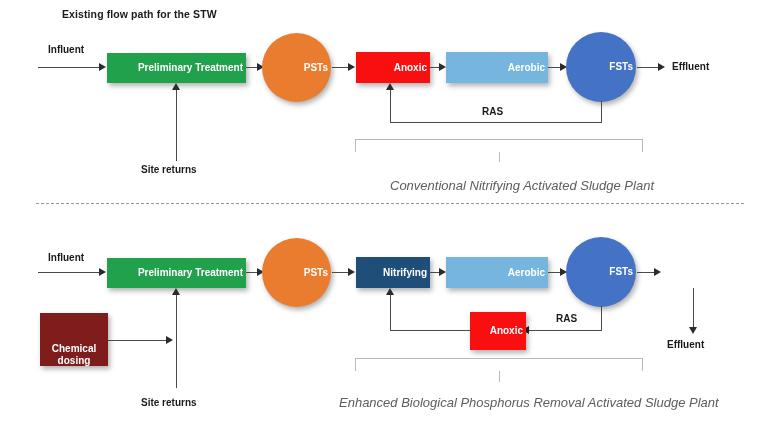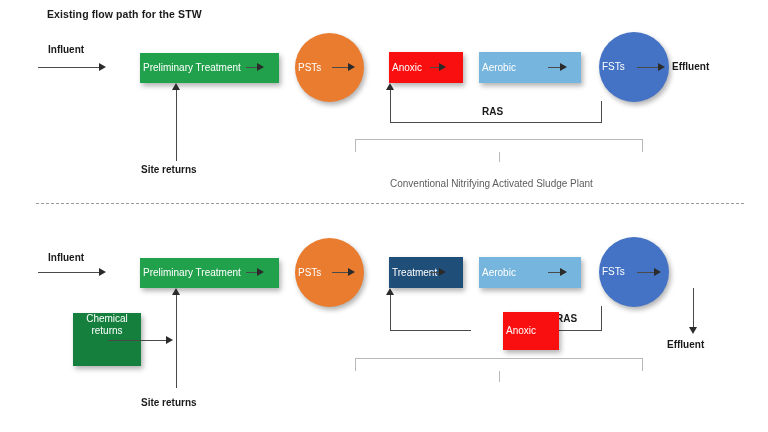--- a/index.html
+++ b/index.html
@@ -36,48 +36,48 @@
     right: 24px;
     top: 203px;
     border-top: 1.6px dashed #9a9a9a;
   }
 
   
   .node {
     position: absolute;
     display: flex;
     align-items: center;
-    justify-content: flex-start;
+    justify-content: flex-end;
     text-align: center;
     color: #ffffff;
-    font-weight: normal;
+    font-weight: bold;
     line-height: 1.15;
     box-sizing: border-box;
     box-shadow: 2px 3px 5px rgba(0,0,0,0.30);
-    margin-left: 33px;
   }
   .node.circle {
     border-radius: 50%;
   }
   .node-label {
     display: block;
     padding: 0 3px;
   }
 
   
   .flow-label {
     position: absolute;
     font-size: 10px;
     font-weight: bold;
     color: #1a1a1a;
     white-space: nowrap;
   }
   .caption {
     position: absolute;
-    font-size: 10px;
+    font-size: 13px;
+    font-style: italic;
     color: #5d5d5d;
     white-space: nowrap;
   }
 
   
   .h-line {
     position: absolute;
     height: 0;
     border-top: 1.1px solid #4a4a4a;
   }
@@ -122,21 +122,21 @@
     border-left: 4px solid transparent;
     border-right: 4px solid transparent;
     border-top: 7px solid #2b2b2b;
   }
 </style>
 </head>
 <body>
 
 <div id="canvas">
 
-  <div class="section-title" style="left:47px; top:8px;">Existing flow path for the STW</div>
+  <div class="section-title" style="left:62px; top:8px;">Existing flow path for the STW</div>
 
   <div class="flow-label" style="left:48px; top:44px;">Influent</div>
   <div class="h-line" style="left:38px; top:67px; width:62px;"></div>
   <div class="arrow right" style="left:99px; top:63px;"></div>
 
   <div class="node" style="left:107px; top:53px; width:139px; height:30px; background:#22a14c; font-size:10px;">
     <span class="node-label">Preliminary Treatment</span>
   </div>
 
   <div class="h-line" style="left:246px; top:67px; width:12px;"></div>
@@ -200,21 +200,21 @@
   <div class="arrow right" style="left:257px; top:268px;"></div>
 
   <div class="node circle" style="left:262px; top:238px; width:69px; height:69px; background:#ea7c30; font-size:10px;">
     <span class="node-label">PSTs</span>
   </div>
 
   <div class="h-line" style="left:332px; top:272px; width:17px;"></div>
   <div class="arrow right" style="left:348px; top:268px;"></div>
 
   <div class="node" style="left:356px; top:257px; width:74px; height:31px; background:#1f4e79; font-size:10px;">
-    <span class="node-label">Treatment</span>
+    <span class="node-label">Nitrifying</span>
   </div>
 
   <div class="h-line" style="left:430px; top:272px; width:10px;"></div>
   <div class="arrow right" style="left:439px; top:268px;"></div>
 
   <div class="node" style="left:446px; top:257px; width:102px; height:31px; background:#76b5dd; font-size:10px;">
     <span class="node-label">Aerobic</span>
   </div>
 
   <div class="h-line" style="left:548px; top:272px; width:13px;"></div>
@@ -229,36 +229,37 @@
 
 
   <div class="v-line" style="left:693px; top:288px; height:40px;"></div>
   <div class="arrow down" style="left:689px; top:327px;"></div>
   <div class="flow-label" style="left:667px; top:339px;">Effluent</div>
 
   <div class="v-line" style="left:176px; top:295px; height:93px;"></div>
   <div class="arrow up" style="left:172px; top:288px;"></div>
   <div class="flow-label" style="left:141px; top:397px;">Site returns</div>
 
-  <div class="node" style="left:40px; top:313px; width:68px; height:53px; background:#15803d; font-size:10px; flex-direction:column;">
+  <div class="node" style="left:40px; top:313px; width:68px; height:53px; background:#7f1d1d; font-size:10px; flex-direction:column;">
     <span>Chemical</span>
-    <span>returns</span>
+    <span>dosing</span>
   </div>
   <div class="h-line" style="left:108px; top:340px; width:60px;"></div>
   <div class="arrow right" style="left:166px; top:336px;"></div>
 
   <div class="v-line" style="left:601px; top:306px; height:25px;"></div>
   <div class="h-line" style="left:527px; top:330px; width:75px;"></div>
   <div class="arrow left" style="left:522px; top:326px;"></div>
   <div class="flow-label" style="left:556px; top:313px;">RAS</div>
 
   <div class="node" style="left:470px; top:312px; width:56px; height:38px; background:#f90f0f; font-size:10px;">
     <span class="node-label">Anoxic</span>
   </div>
 
   <div class="h-line" style="left:390px; top:330px; width:81px;"></div>
   <div class="v-line" style="left:390px; top:295px; height:36px;"></div>
   <div class="arrow up" style="left:386px; top:288px;"></div>
 
   <div class="bracket" style="left:355px; top:358px; width:288px; height:13px;"></div>
   <div class="bracket-tick" style="left:499px; top:371px; height:11px;"></div>
+  <div class="caption" style="left:339px; top:395px;">Enhanced Biological Phosphorus Removal Activated Sludge Plant</div>
 
 </div>
 
 </body></html>

